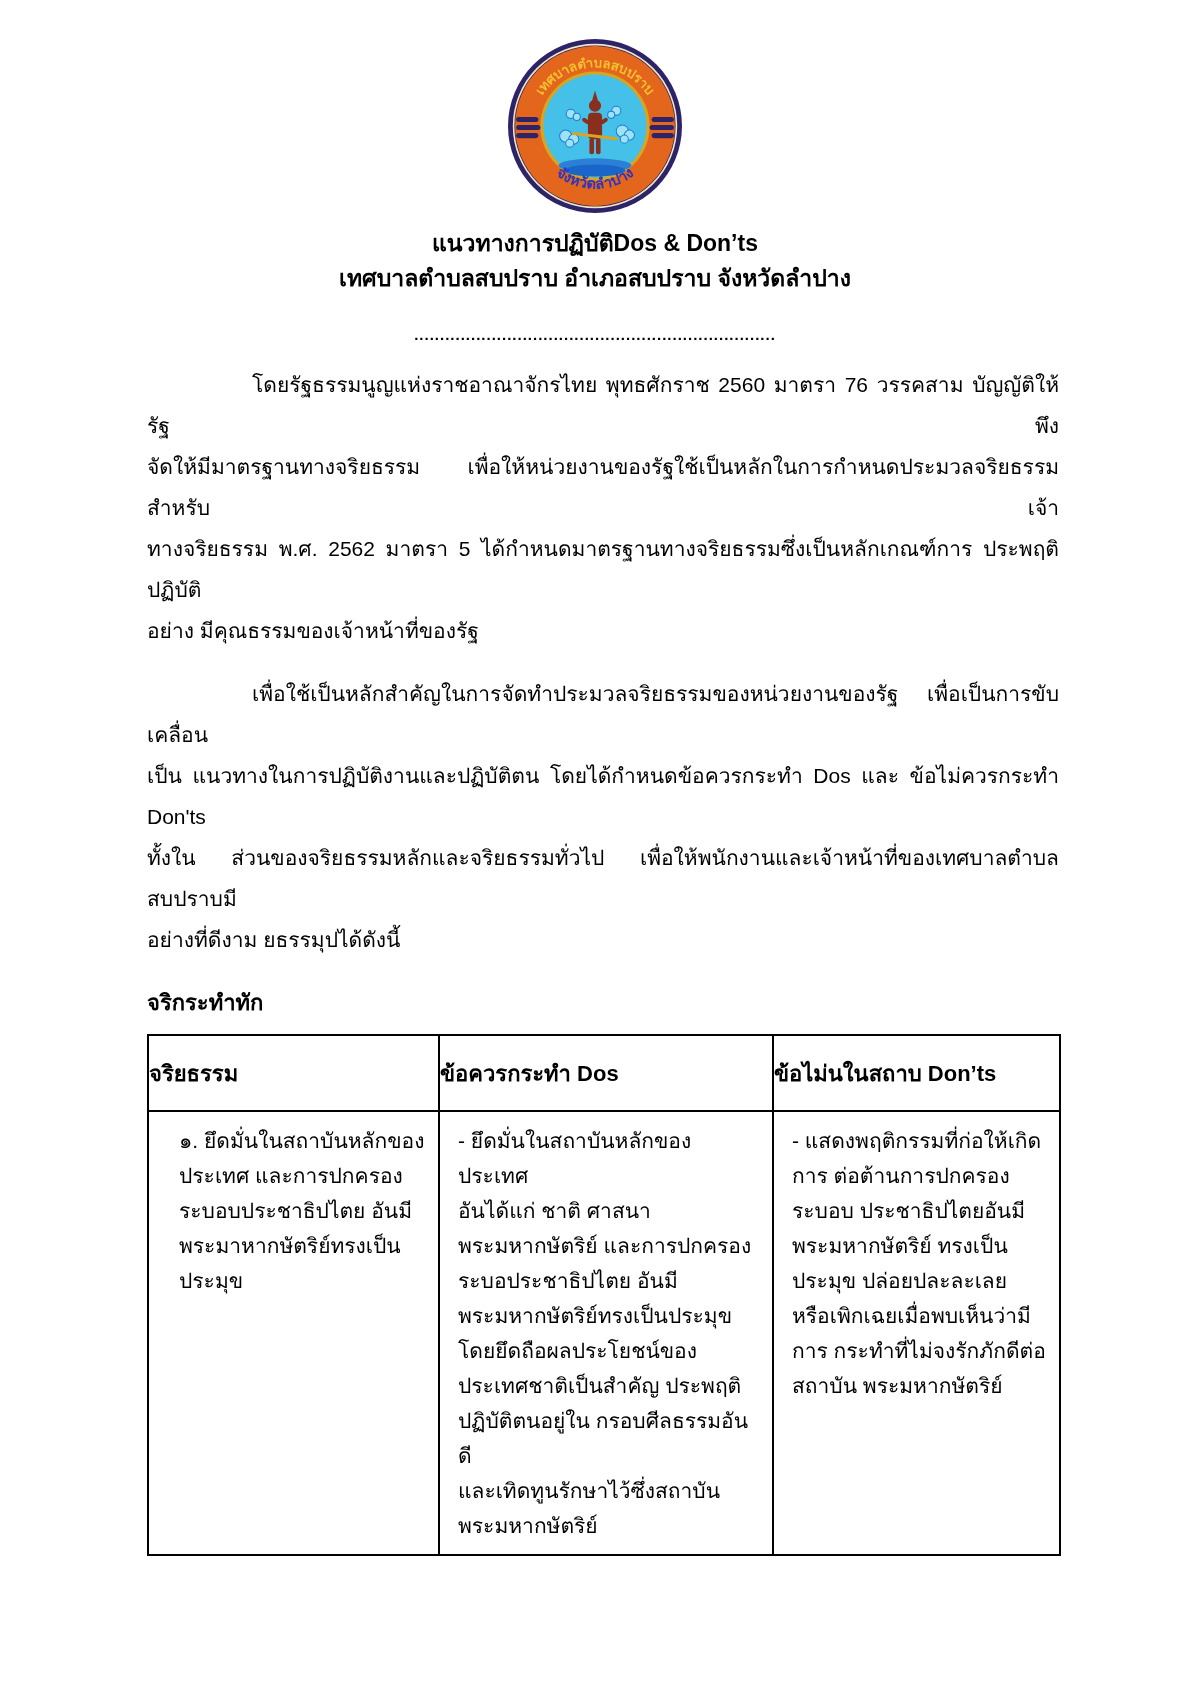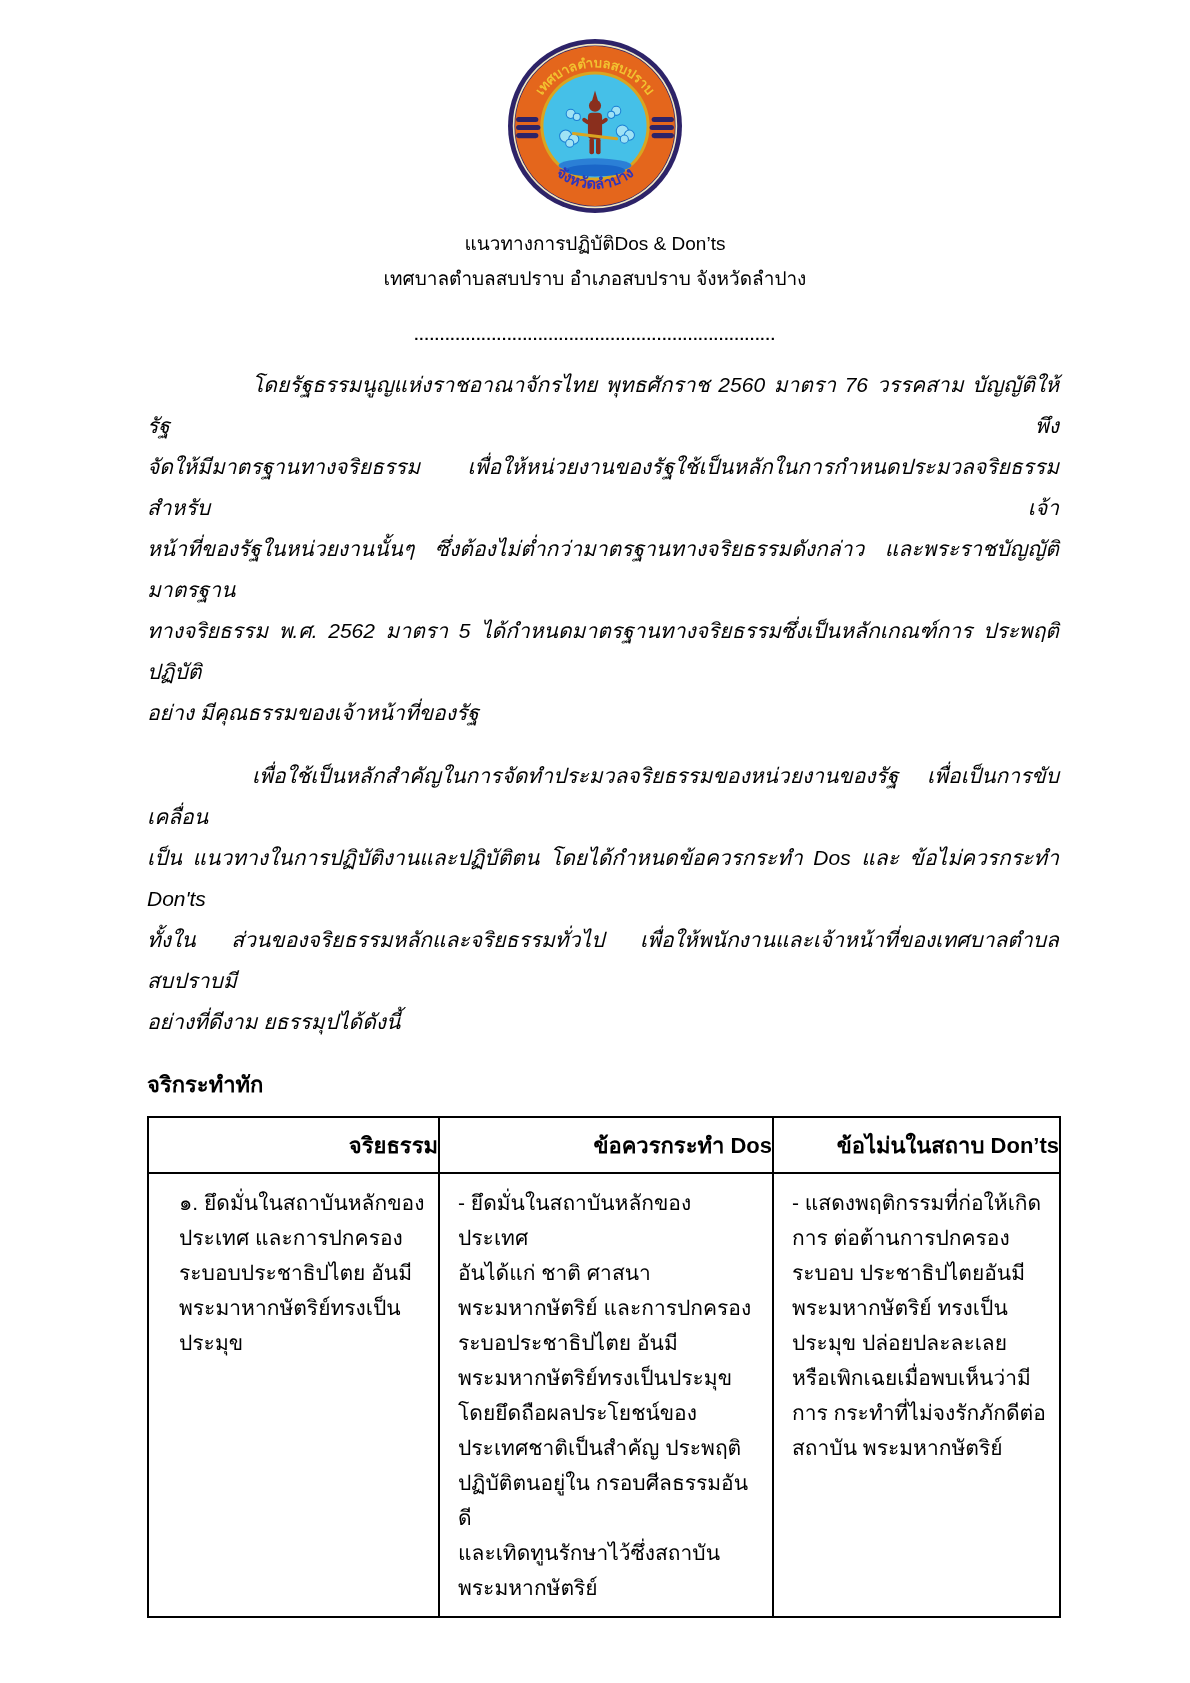--- a/index.html
+++ b/index.html
@@ -7,37 +7,37 @@
   .page {
     position:relative;
     width:1190px; height:1683px;
     background:#ffffff;
     overflow:hidden;
     font-family:"Liberation Sans", sans-serif;
     color:#000;
   }
   .seal-wrap { width:100%; display:flex; justify-content:center; padding-top:38px; }
   .title-block { margin-top:12px; text-align:center; }
-  .title-line { font-size:19px; font-weight:normal; line-height:35px; }
+  .title-line { font-size:23px; font-weight:bold; line-height:35px; }
   .dots { margin-top:32px; text-align:center; font-size:15px; font-weight:bold; letter-spacing:1px; line-height:14px; }
   .content { width:912px; margin-left:147px; }
   .intro { margin-top:10px; font-size:21px; }
-  .paragraph { margin-top:22px;font-style:italic; }
+  .paragraph { margin-top:22px; }
   .para-line { line-height:41px; text-align:justify; text-align-last:justify; }
   .para-line.first { text-indent:105px; }
   .para-line.last  { text-align-last:left; }
   .section-heading { margin-top:28px; font-size:22px; font-weight:bold; line-height:30px; }
   table.ethics { margin-top:16px; border-collapse:collapse; width:912px; table-layout:fixed; }
   table.ethics th, table.ethics td { border:2px solid #000; }
   table.ethics col.c1 { width:291px; }
   table.ethics col.c2 { width:334px; }
   table.ethics col.c3 { width:287px; }
   table.ethics th {
-    height:56px; font-size:22px; font-weight:bold;
-    text-align:right; vertical-align:middle;
+    height:76px; font-size:22px; font-weight:bold;
+    text-align:left; vertical-align:middle;
   }
   table.ethics td {
     font-size:21px; line-height:35px;
     vertical-align:top; text-align:left;
     padding:11px 12px 11px 18px;
     white-space:pre-line;
   }
   table.ethics tbody tr:nth-child(1) td:nth-child(1) { padding-left:30px; height:377px; }
   table.ethics tbody tr:nth-child(2) td:nth-child(1) { text-align:center; padding-left:10px; height:237px; }
   
@@ -114,21 +114,20 @@
     <div class="title-line">เทศบาลตำบลสบปราบ อำเภอสบปราบ จังหวัดลำปาง</div>
   </div>
 
   <div class="dots">......................................................................</div>
 
   <div class="content">
     <div class="intro">
         <div class="paragraph">
           <div class="para-line first">โดยรัฐธรรมนูญแห่งราชอาณาจักรไทย พุทธศักราช 2560 มาตรา 76 วรรคสาม บัญญัติให้รัฐ พึง</div>
           <div class="para-line">จัดให้มีมาตรฐานทางจริยธรรม เพื่อให้หน่วยงานของรัฐใช้เป็นหลักในการกำหนดประมวลจริยธรรมสำหรับ เจ้า</div>
-          <div class="para-line">หน้าที่ของรัฐในหน่วยงานนั้นๆ ซึ่งต้องไม่ต่ำกว่ามาตรฐานทางจริยธรรมดังกล่าว และพระราชบัญญัติ มาตรฐาน</div>
           <div class="para-line">ทางจริยธรรม พ.ศ. 2562 มาตรา 5 ได้กำหนดมาตรฐานทางจริยธรรมซึ่งเป็นหลักเกณฑ์การ ประพฤติปฏิบัติ</div>
           <div class="para-line last">อย่าง มีคุณธรรมของเจ้าหน้าที่ของรัฐ</div>
         </div>
         <div class="paragraph">
           <div class="para-line first">เพื่อใช้เป็นหลักสำคัญในการจัดทำประมวลจริยธรรมของหน่วยงานของรัฐ  เพื่อเป็นการขับเคลื่อน</div>
           <div class="para-line">เป็น แนวทางในการปฏิบัติงานและปฏิบัติตน โดยได้กำหนดข้อควรกระทำ Dos และ ข้อไม่ควรกระทำ Don'ts</div>
           <div class="para-line">ทั้งใน ส่วนของจริยธรรมหลักและจริยธรรมทั่วไป เพื่อให้พนักงานและเจ้าหน้าที่ของเทศบาลตำบลสบปราบมี</div>
           <div class="para-line last">อย่างที่ดีงาม ยธรรมุปได้ดังนี้</div>
         </div>
       </div>

